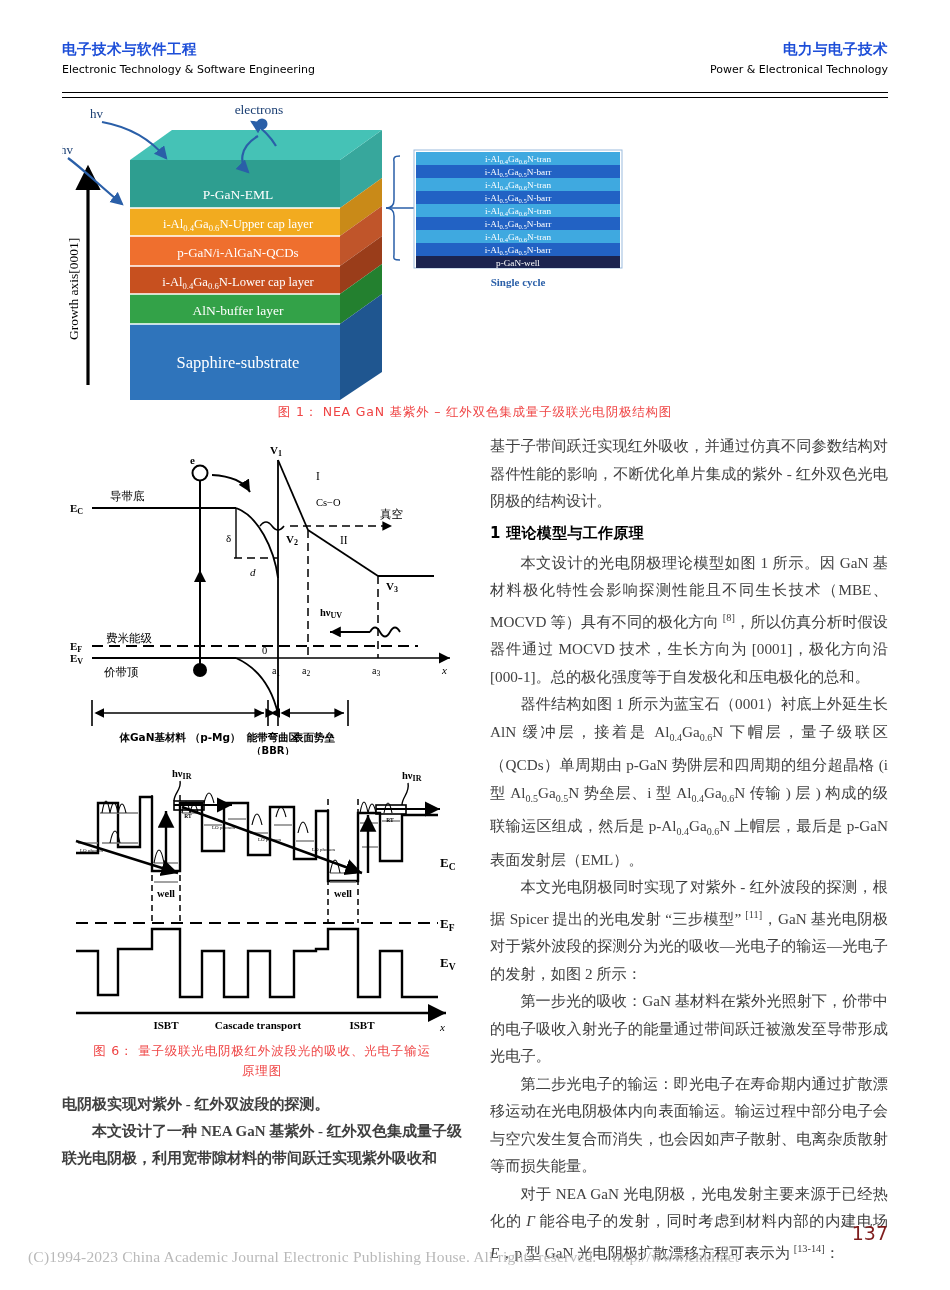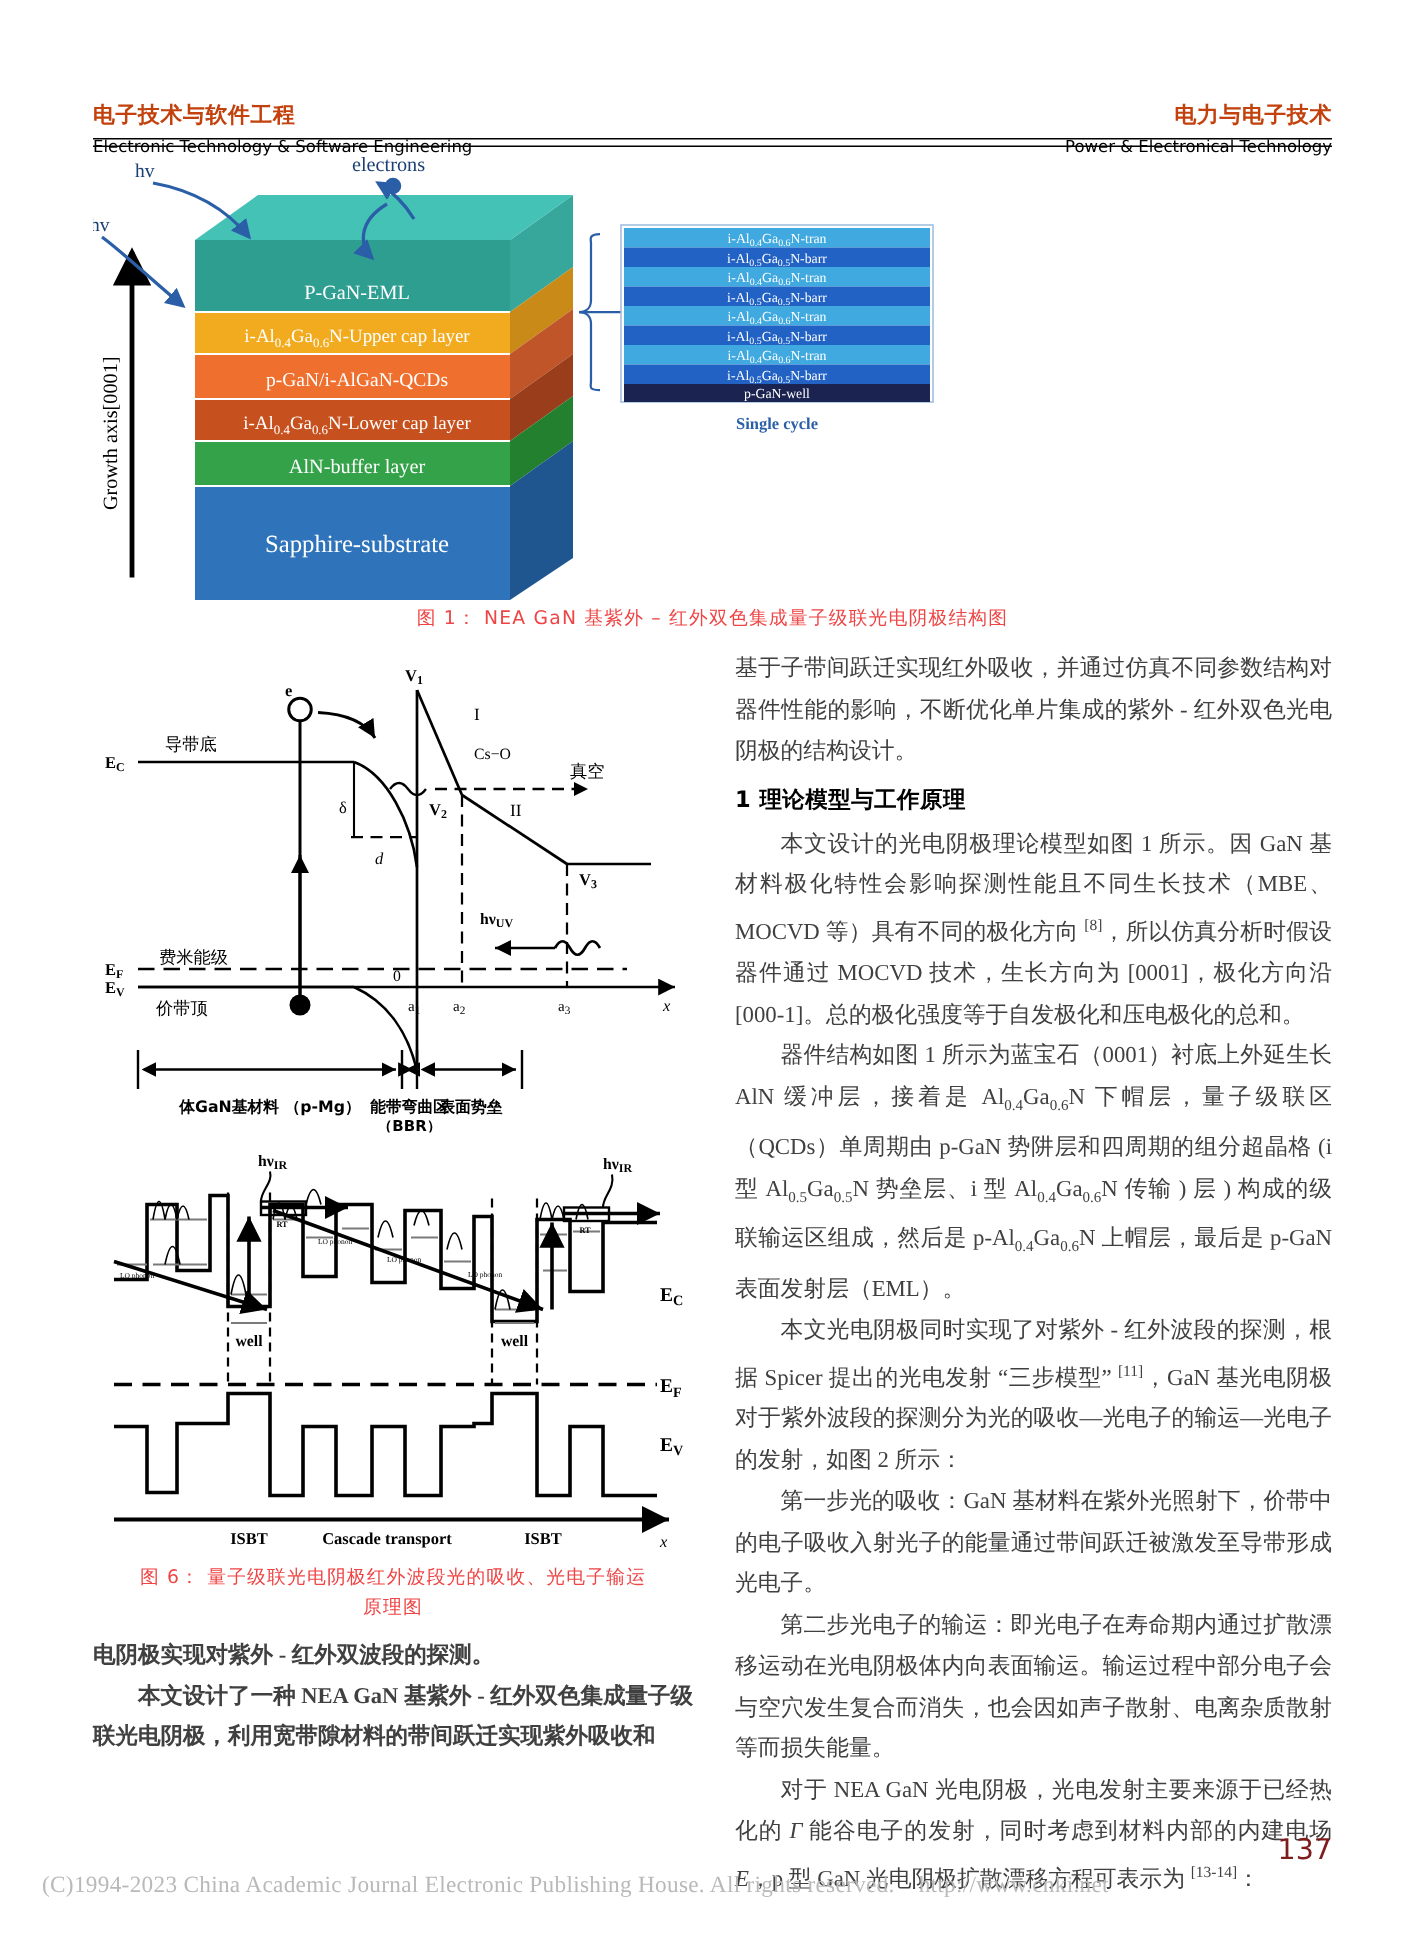--- a/index.html
+++ b/index.html
@@ -32,22 +32,21 @@
     height: 56px;
   }
   .header-left { position: absolute; left: 0; top: 0; text-align: left; }
   .header-right { position: absolute; right: 0; top: 0; text-align: right; }
   .hdr-cn {
     font-family: "DejaVu Sans", "Liberation Sans", sans-serif;
     font-size: 14.5px;
     font-weight: bold;
     letter-spacing: 0.5px;
     line-height: 19px;
-    color: #c2410c;
-    margin-top: 28px;
+    color: #1d4ed8;
   }
   .hdr-en {
     font-family: "DejaVu Sans", "Liberation Sans", sans-serif;
     font-size: 11px;
     line-height: 17px;
     color: #000;
     margin-top: 2px;
   }
   .header-rule {
     position: absolute;

